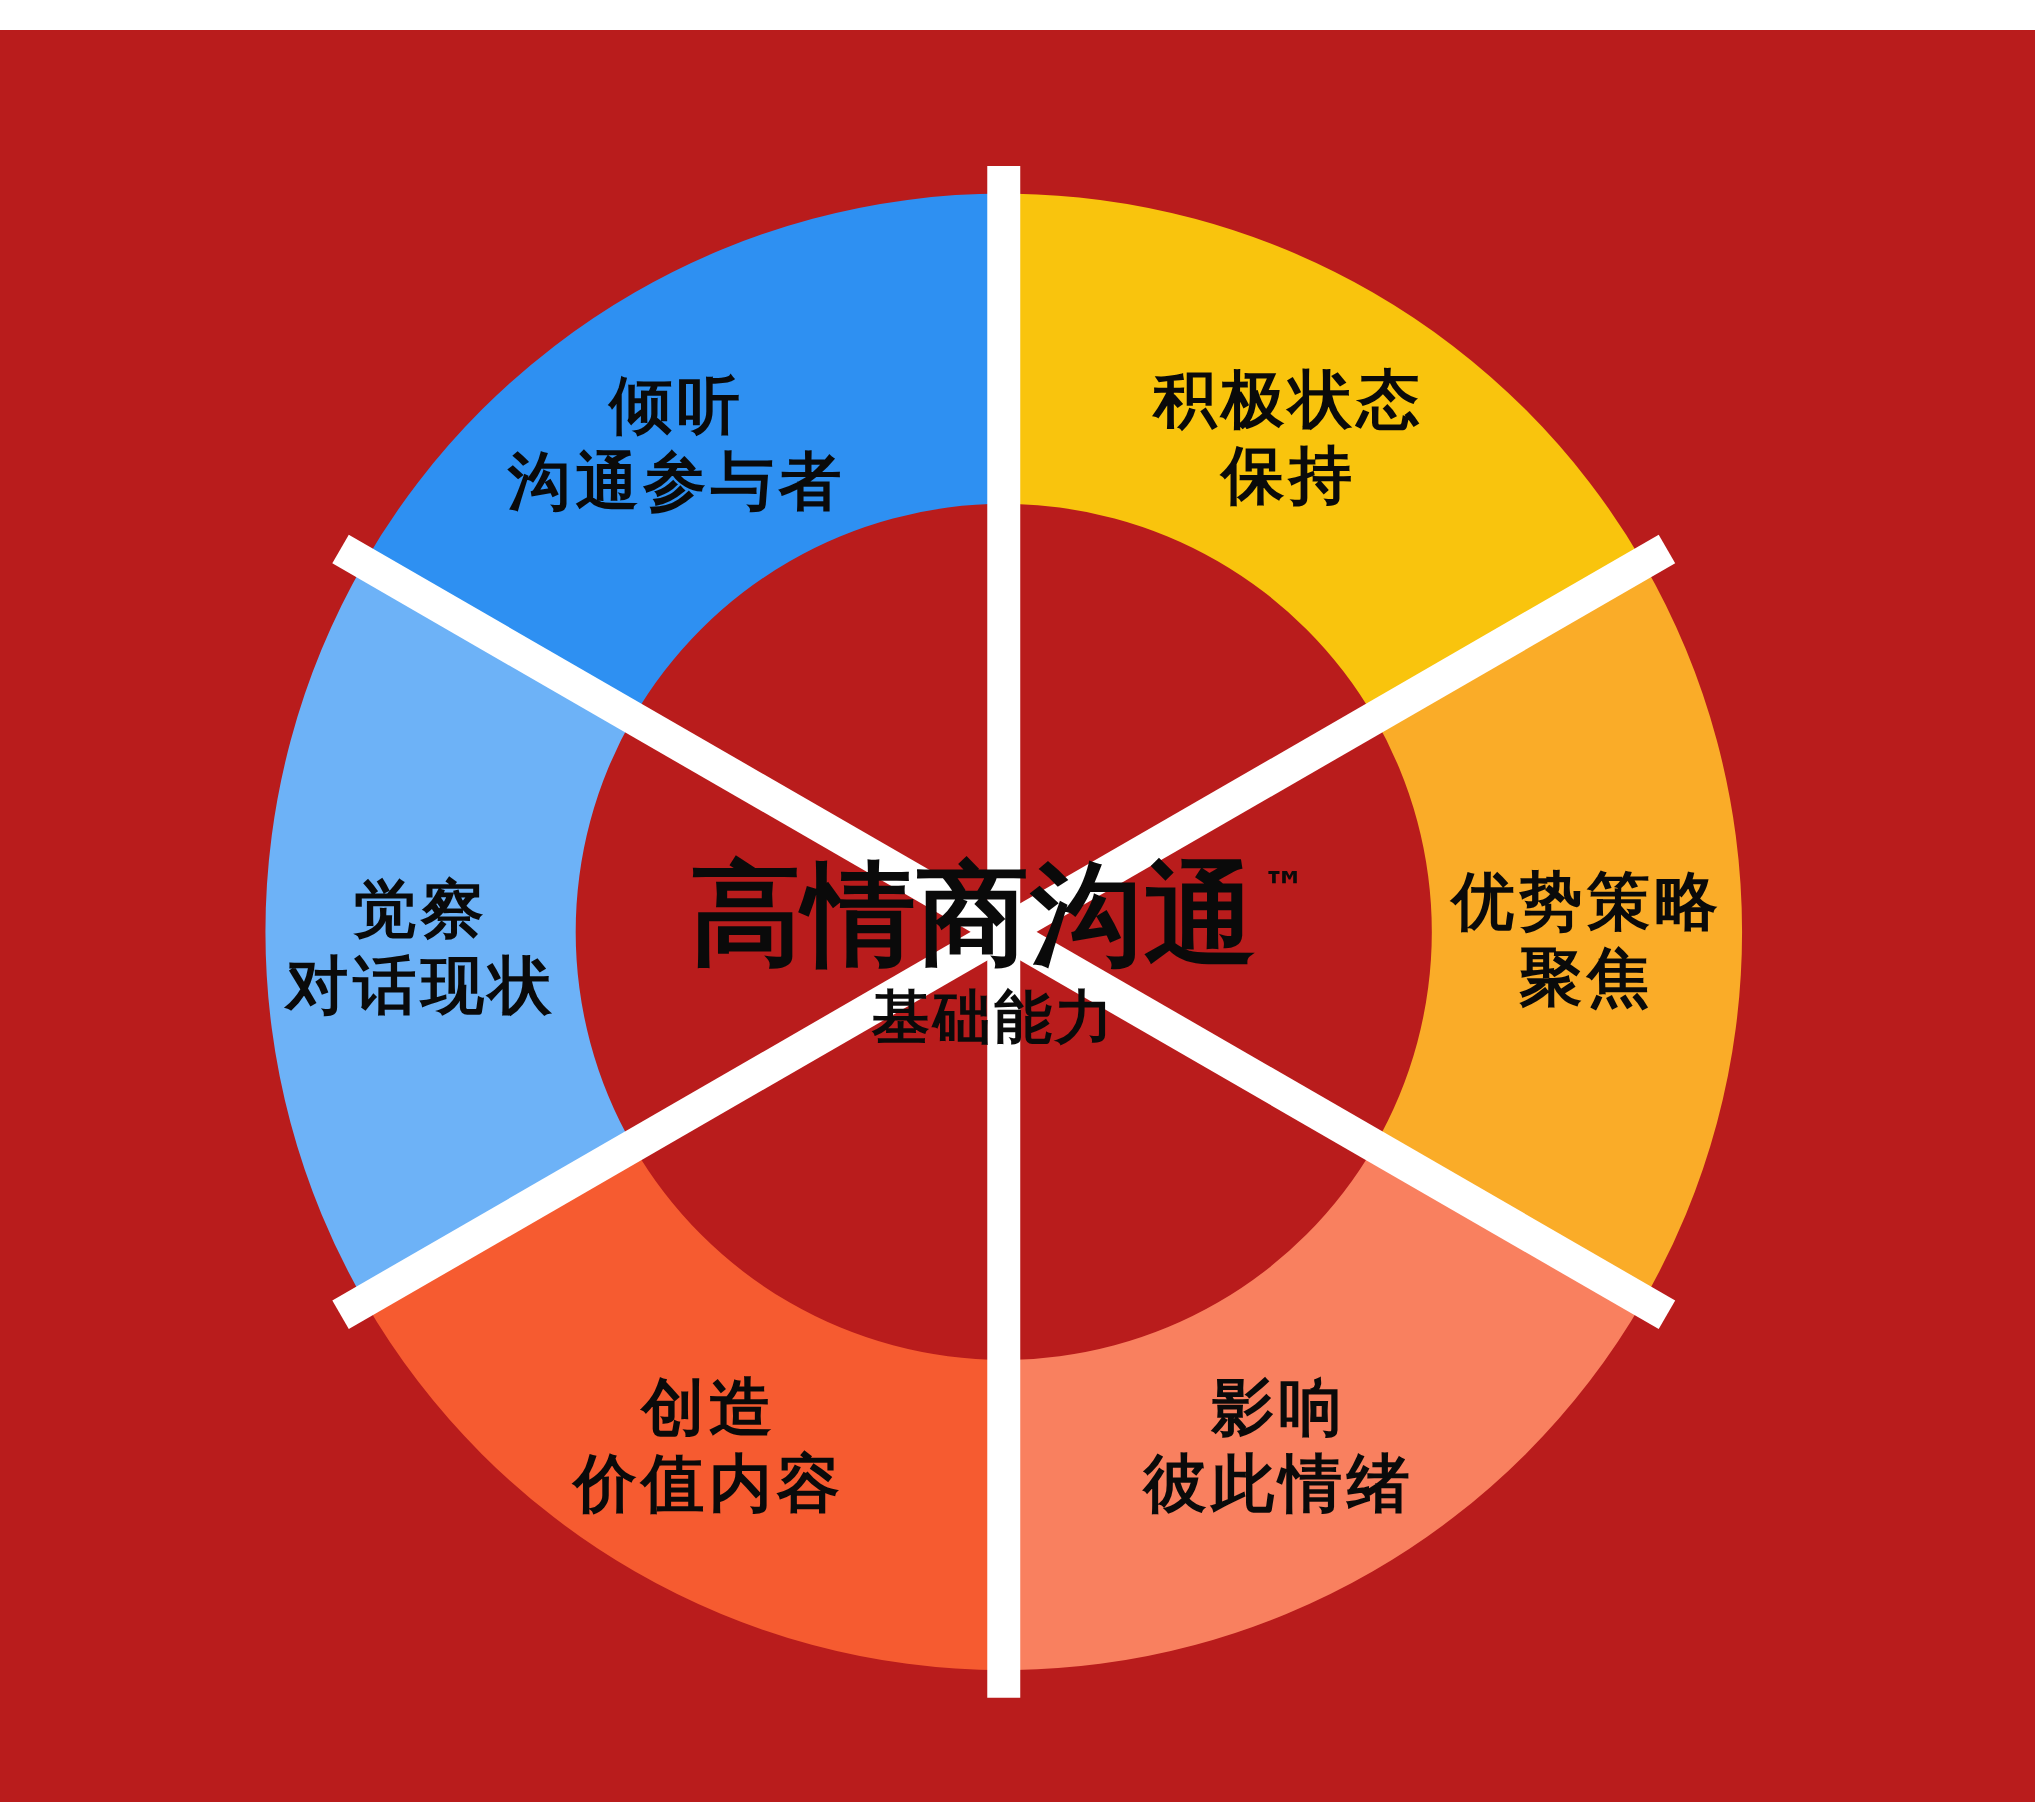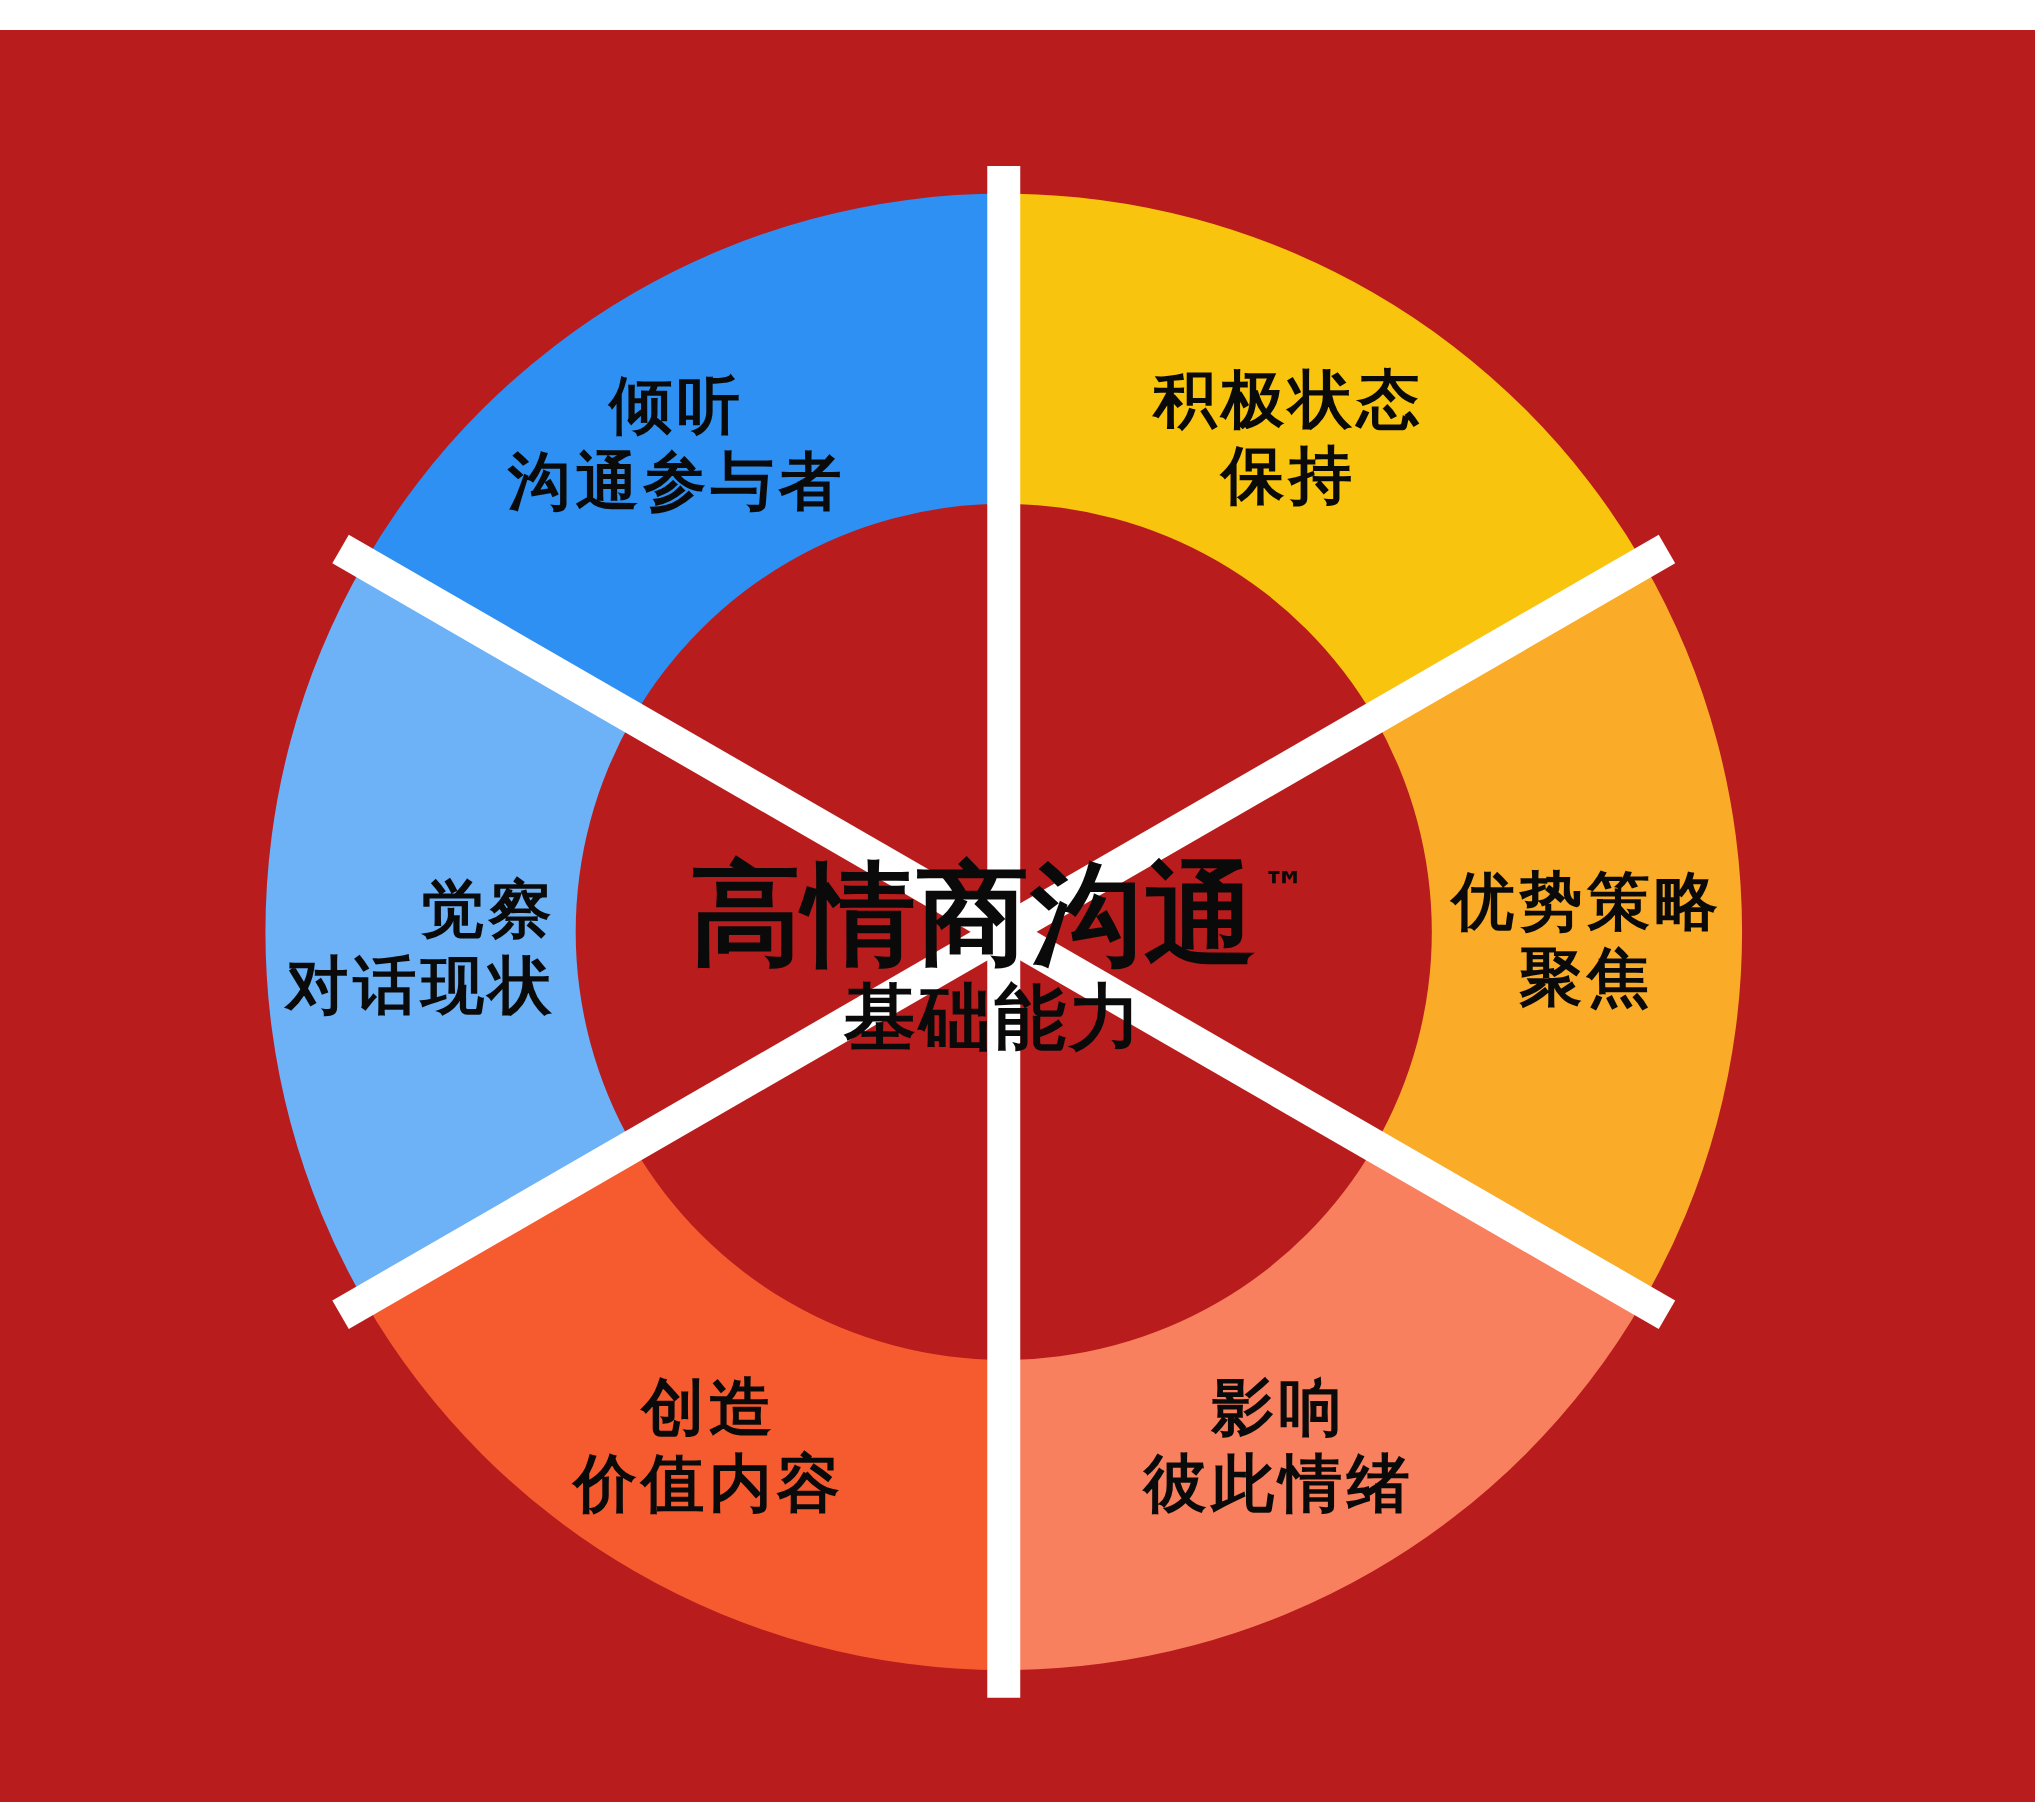--- a/index.html
+++ b/index.html
@@ -44,21 +44,21 @@
   .center-title .tm {
     font-size: 44px;
     font-weight: 900;
     vertical-align: 50px;
     margin-left: 4.7px;
     letter-spacing: 0;
   }
   .center-subtitle {
     position: absolute;
     transform: translate(-50%, -50%);
-    font-size: 72px;
+    font-size: 58px;
     font-weight: 700;
     letter-spacing: 3.1px;
     white-space: nowrap;
     color: #0a0a0a;
   }
 </style>
 </head>
 <body>
 
 <div class="stage">
@@ -100,21 +100,21 @@
   <div class="seg-label" style="left:709px; top:1416px;">
     <div>创造</div>
     <div>价值内容</div>
   </div>
 
   <div class="seg-label" style="left:1279px; top:1416px;">
     <div>影响</div>
     <div>彼此情绪</div>
   </div>
 
-  <div class="seg-label" style="left:421px; top:918px;text-align:right;">
+  <div class="seg-label" style="left:421px; top:918px;">
     <div>觉察</div>
     <div>对话现状</div>
   </div>
 
   <div class="center-title" style="left:998px; top:885px;">
     <span>高情商沟通</span><span class="tm">™</span>
   </div>
 
   <div class="center-subtitle" style="left:994px; top:988px;">基础能力</div>
 

